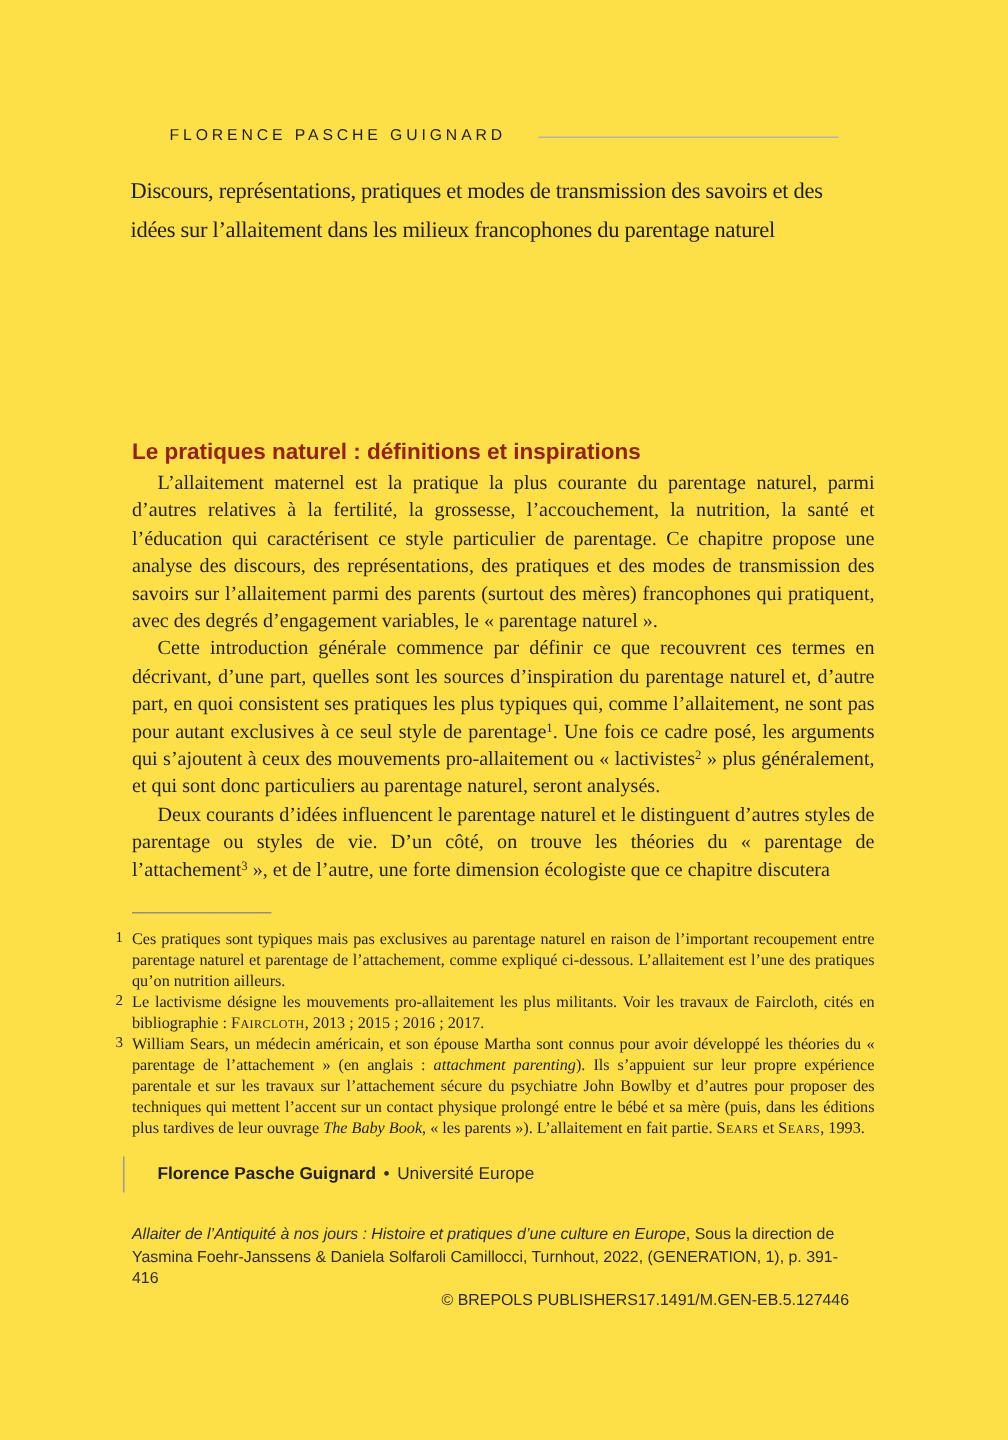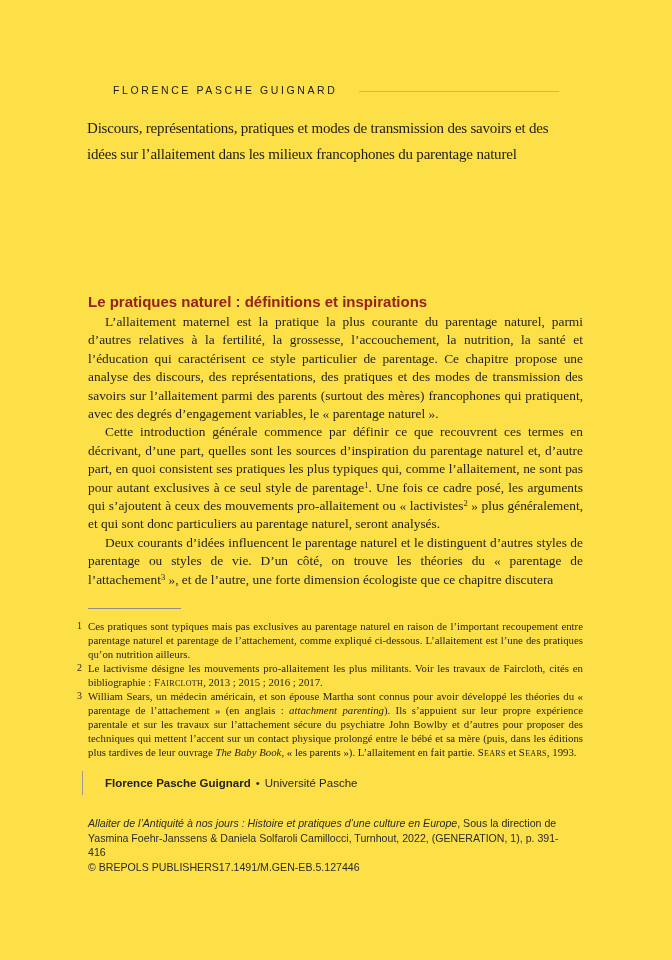--- a/index.html
+++ b/index.html
@@ -69,21 +69,21 @@
   }
   .affil-name{font-weight:700;color:#222;}
   .affil-bullet{margin:0 5px;}
   
   .imprint{
     position:absolute;top:816px;left:88px;width:478px;
     font-family:Liberation Sans, sans-serif;
     font-size:10.6px;line-height:14.6px;color:#2b2b2b;
   }
   .imprint-citation{margin:0;}
-  .imprint-row{display:flex;justify-content:flex-start;}
+  .imprint-row{display:flex;justify-content:flex-end;}
 </style>
 </head>
 <body>
 
 <div class="page">
 
   <div class="runhead">
     <span class="runhead-name">FLORENCE PASCHE GUIGNARD</span>
     <span class="runhead-rule"></span>
   </div>
@@ -110,21 +110,21 @@
         <span class="fn-txt">Le lactivisme désigne les mouvements pro-allaitement les plus militants. Voir les travaux de Faircloth, cités en bibliographie : <span class="sc">Faircloth</span>, 2013 ; 2015 ; 2016 ; 2017.</span>
       </div>
       <div class="fn">
         <span class="fn-num">3</span>
         <span class="fn-txt">William Sears, un médecin américain, et son épouse Martha sont connus pour avoir développé les théories du « parentage de l’attachement » (en anglais : <span class="it">attachment parenting</span>). Ils s’appuient sur leur propre expérience parentale et sur les travaux sur l’attachement sécure du psychiatre John Bowlby et d’autres pour proposer des techniques qui mettent l’accent sur un contact physique prolongé entre le bébé et sa mère (puis, dans les éditions plus tardives de leur ouvrage <span class="it">The Baby Book</span>, « les parents »). L’allaitement en fait partie. <span class="sc">Sears</span> et <span class="sc">Sears</span>, 1993.</span>
       </div>
     </div>
 
   <div class="affiliation">
     <span class="affil-rule"></span>
-    <span class="affil-name">Florence Pasche Guignard</span><span class="affil-bullet">•</span><span>Université Pasche</span>
+    <span class="affil-name">Florence Pasche Guignard</span><span class="affil-bullet">•</span><span>Université Europe</span>
   </div>
 
   <div class="imprint">
     <p class="imprint-citation"><span class="it">Allaiter de l’Antiquité à nos jours : Histoire et pratiques d’une culture en Europe</span>, Sous la direction de Yasmina Foehr-Janssens &amp; Daniela Solfaroli Camillocci, Turnhout, 2022, (GENERATION, 1), p. 391-416</p>
     <div class="imprint-row">
       <span>© BREPOLS PUBLISHERS</span>
       <span>17.1491/M.GEN-EB.5.127446</span>
     </div>
   </div>
 

